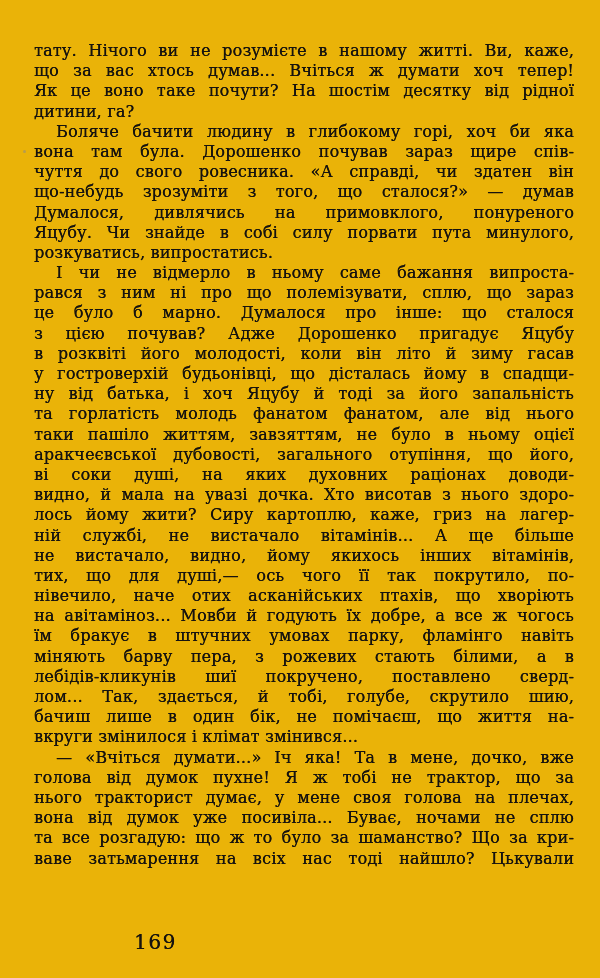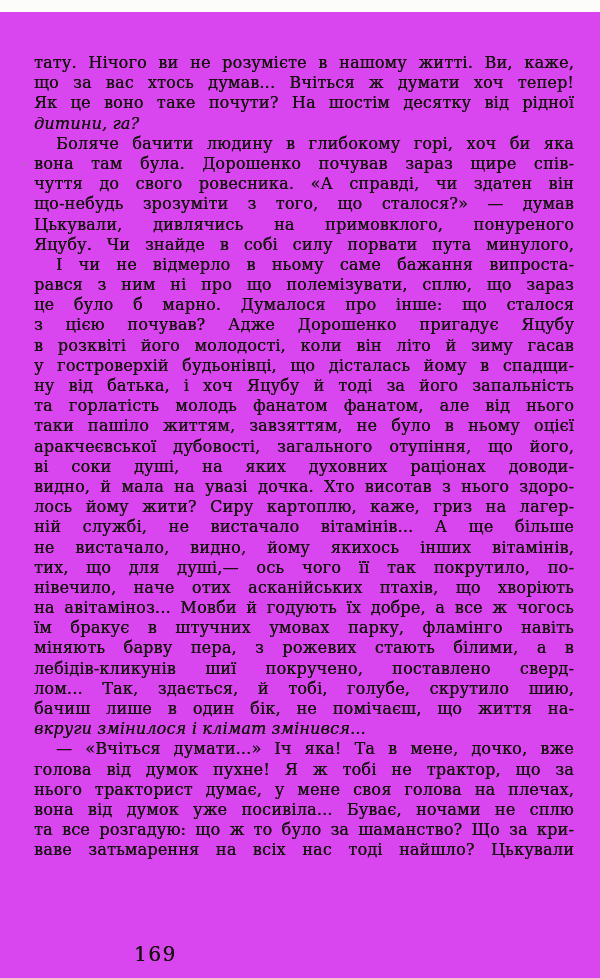--- a/index.html
+++ b/index.html
@@ -11,22 +11,21 @@
     height: 978px;
     position: relative;
     background: #fcfcfb;
     overflow: hidden;
     font-family: "DejaVu Serif", "Liberation Serif", serif;
     color: #16130f;
   }
   .page {
     position: absolute;
     inset: 0;
-    background: #d946ef;
-    margin-top: 12px;
+    background: #eab308;
   }
   .page-text {
     position: absolute;
     left: 34px;
     top: 41px;
     width: 540px;
   }
   .paragraph {
     margin: 0;
     padding: 0;
@@ -36,21 +35,20 @@
     line-height: 20.2px;
     font-size: 16px;
     letter-spacing: 0.2px;
     text-align: justify;
     text-align-last: justify;
     text-shadow: 0.25px 0 0 currentColor; 
     white-space: nowrap;
   }
   .line.endline {
     text-align-last: left;
-    font-style: italic;
   }
   .paragraph.indent .line:first-child {
     padding-left: 22px;
   }
   .page-number {
     position: absolute;
     left: 134px;
     top: 930px;
     font-size: 20px;
     line-height: 24px;
@@ -81,22 +79,23 @@
         <div class="line">тату. Нічого ви не розумієте в нашому житті. Ви, каже,</div>
         <div class="line">що за вас хтось думав... Вчіться ж думати хоч тепер!</div>
         <div class="line">Як це воно таке почути? На шостім десятку від рідної</div>
         <div class="line endline">дитини, га?</div>
       </div>
       <div class="paragraph indent">
         <div class="line">Боляче бачити людину в глибокому горі, хоч би яка</div>
         <div class="line">вона там була. Дорошенко почував зараз щире спів-</div>
         <div class="line">чуття до свого ровесника. «А справді, чи здатен він</div>
         <div class="line">що-небудь зрозуміти з того, що сталося?» — думав</div>
-        <div class="line">Цькували, дивлячись на примовклого, понуреного</div>
+        <div class="line">Думалося, дивлячись на примовклого, понуреного</div>
         <div class="line">Яцубу. Чи знайде в собі силу порвати пута минулого,</div>
+        <div class="line endline">розкуватись, випростатись.</div>
       </div>
       <div class="paragraph indent">
         <div class="line">І чи не відмерло в ньому саме бажання випроста-</div>
         <div class="line">рався з ним ні про що полемізувати, сплю, що зараз</div>
         <div class="line">це було б марно. Думалося про інше: що сталося</div>
         <div class="line">з цією почував? Адже Дорошенко пригадує Яцубу</div>
         <div class="line">в розквіті його молодості, коли він літо й зиму гасав</div>
         <div class="line">у гостроверхій будьонівці, що дісталась йому в спадщи-</div>
         <div class="line">ну від батька, і хоч Яцубу й тоді за його запальність</div>
         <div class="line">та горлатість молодь фанатом фанатом, але від нього</div>

